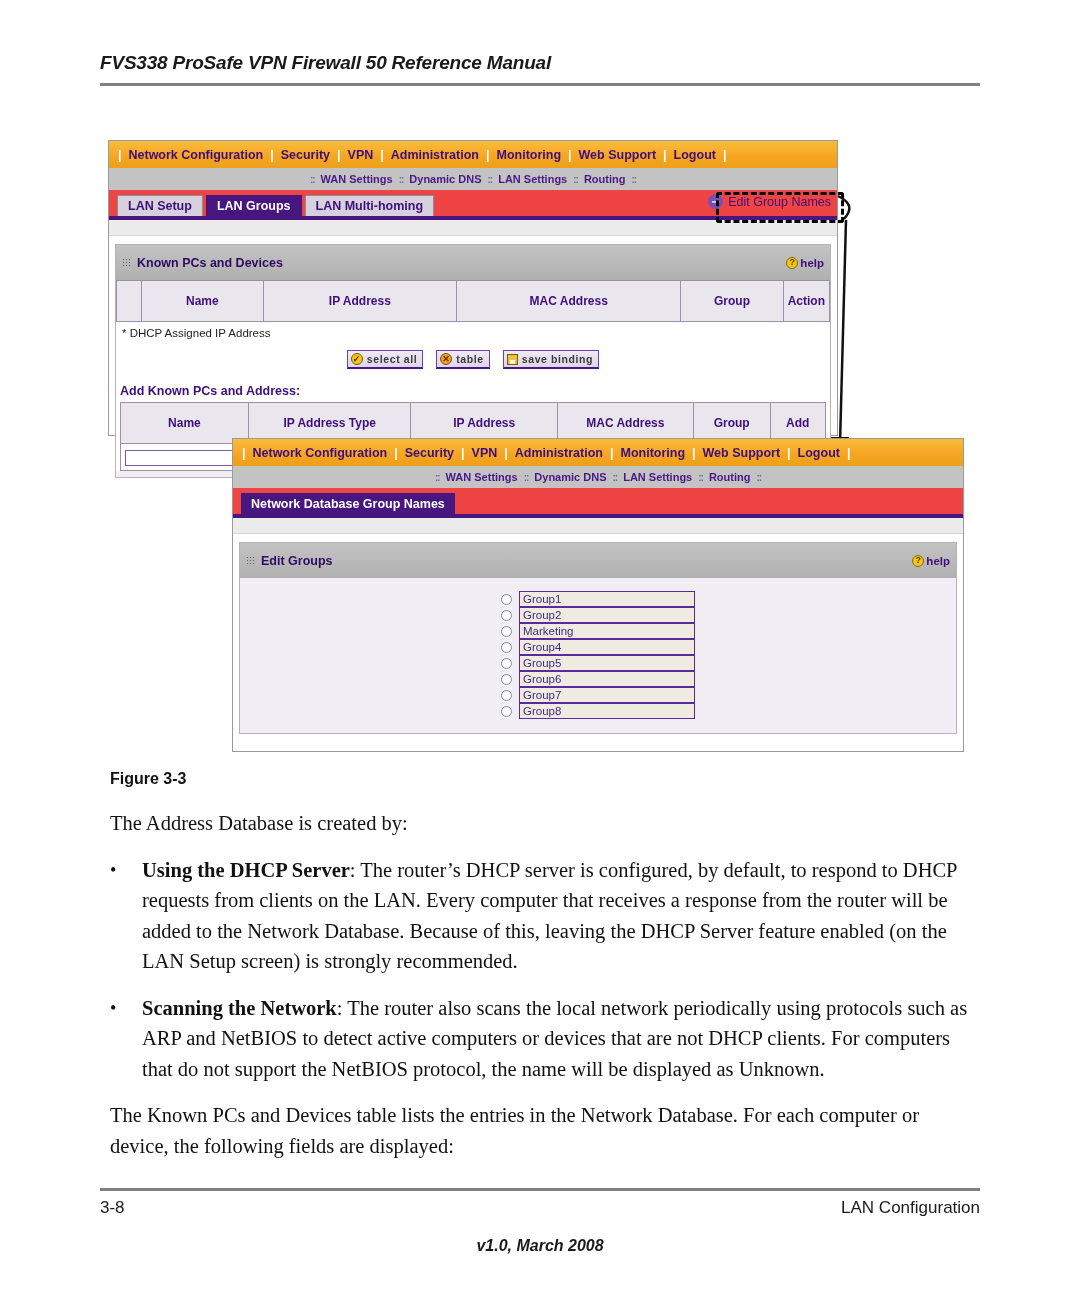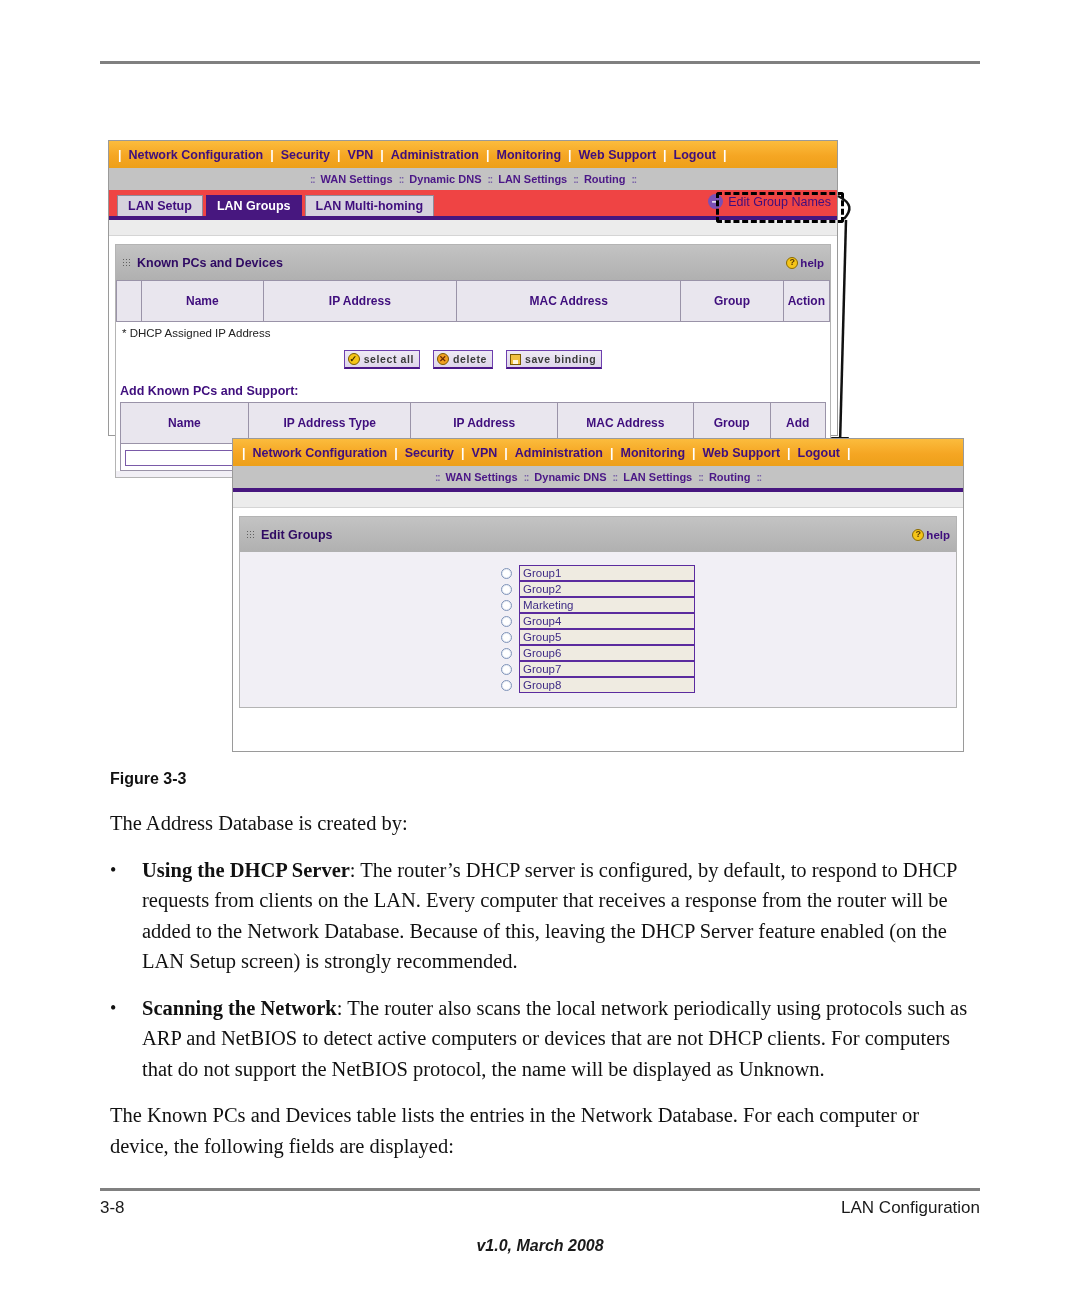--- a/index.html
+++ b/index.html
@@ -264,20 +264,21 @@
     letter-spacing:2px;
     padding:3px 22px;
   }
 
   .callout-svg { position:absolute; left:0; top:0; pointer-events:none; }
 </style>
 </head>
 <body>
 
 <div class="page-header">
+  <div class="hdr-title">FVS338 ProSafe VPN Firewall 50 Reference Manual</div>
   <div class="hdr-rule"></div>
 </div>
 
 <div class="ng-win" id="win1" style="left:108px; top:140px; width:730px; height:296px;">
 
   <div class="ng-navbar">
     <span class="sep">|</span>
     <span class="nav-item">Network Configuration</span>
     <span class="sep">|</span>
     <span class="nav-item">Security</span>
@@ -348,29 +349,29 @@
 
       <div class="note-line">* DHCP Assigned IP Address</div>
 
       <div class="btn-row">
         <div class="ng-btn">
           <span class="ico-circ ico-check">✓</span>
           <span>select all</span>
         </div>
         <div class="ng-btn">
           <span class="ico-circ ico-x">✕</span>
-          <span>delete</span>
+          <span>table</span>
         </div>
         <div class="ng-btn">
           <span class="ico-save"></span>
           <span>save binding</span>
         </div>
       </div>
 
-      <div class="sub-label">Add Known PCs and Support:</div>
+      <div class="sub-label">Add Known PCs and Address:</div>
 
       <table class="ng-tbl" style="width:calc(100% - 8px); margin:0 4px 6px 4px;">
         <thead>
           <tr>
             <th style="width:138px;">Name</th>
             <th style="width:175px;">IP Address Type</th>
             <th style="width:148px;">IP Address</th>
             <th style="width:145px;">MAC Address</th>
             <th style="width:78px;">Group</th>
             <th>Add</th>
@@ -453,20 +454,23 @@
     <span class="sub-item">WAN Settings</span>
     <span class="dots">::</span>
     <span class="sub-item">Dynamic DNS</span>
     <span class="dots">::</span>
     <span class="sub-item">LAN Settings</span>
     <span class="dots">::</span>
     <span class="sub-item">Routing</span>
     <span class="dots">::</span>
   </div>
 
+  <div class="ng-tabrow" style="padding-left:0;">
+    <div class="page-tab-solo">Network Database Group Names</div>
+  </div>
   <div class="ng-tab-underline"></div>
   <div class="ng-greybar"></div>
 
   <div class="ng-section">
     <div class="ng-section-head">
       <span class="left">
         <span class="grip"></span>
         <span>Edit Groups</span>
       </span>
       <span class="help-link">

